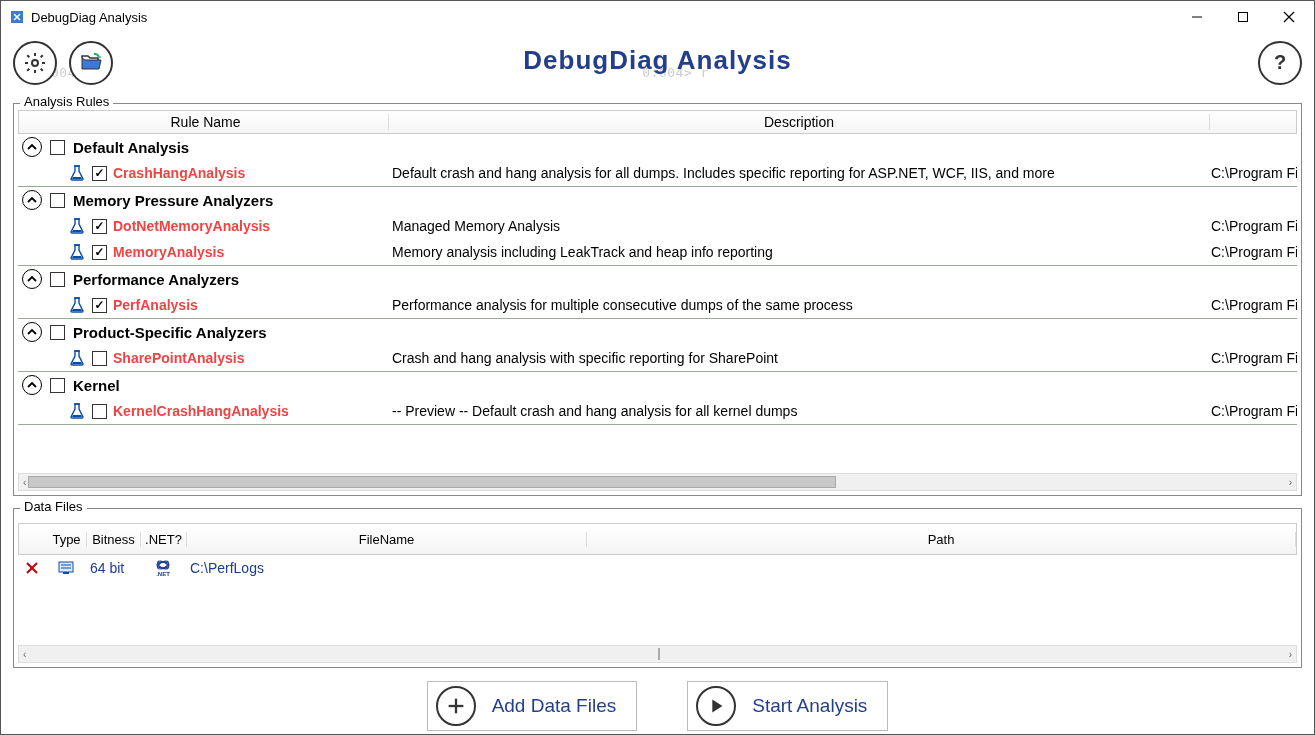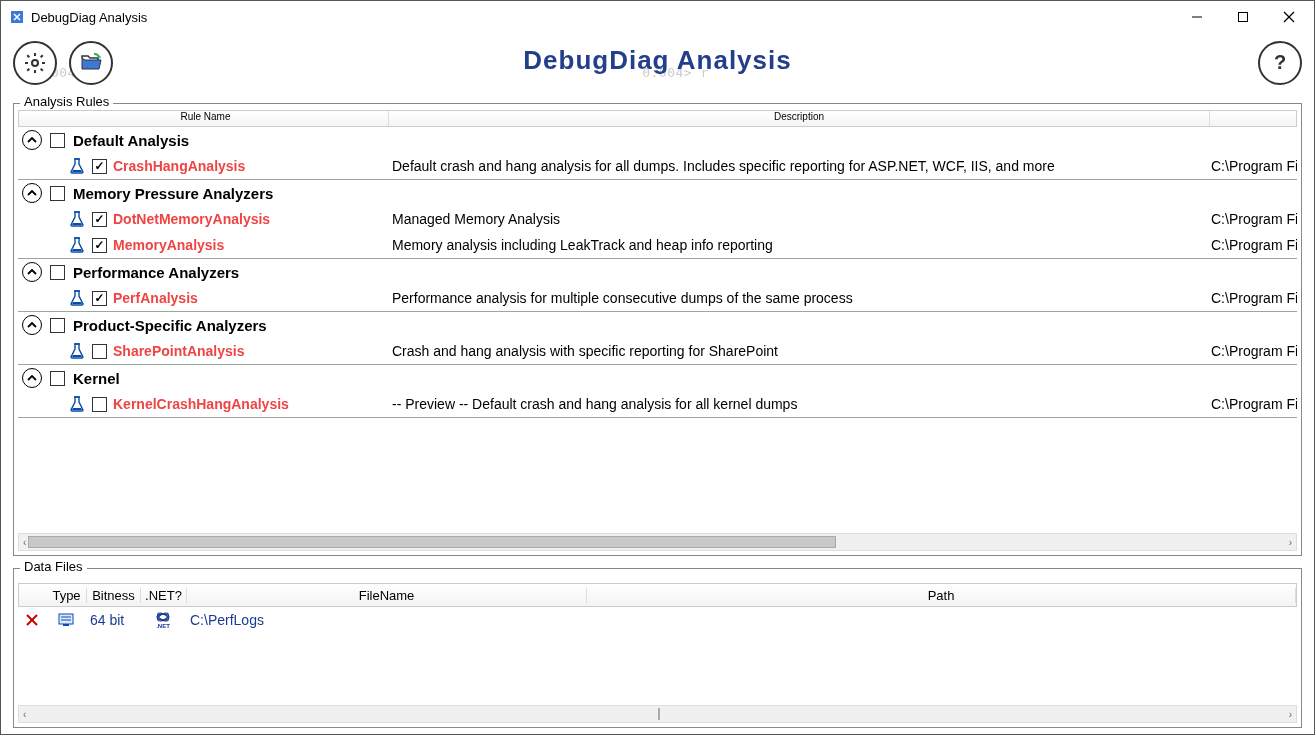--- a/index.html
+++ b/index.html
@@ -25,21 +25,21 @@
   .circle-btn svg { width:24px; height:24px; }
   
   
   .section { border:1px solid #888; margin:6px 12px; padding: 6px 4px 4px 4px; position:relative; flex-shrink:0;}
   .section.rules { flex:1; min-height:0; display:flex; flex-direction:column; margin-top:10px;}
   .section.files { height:160px; display:flex; flex-direction:column;}
   .section-legend { position:absolute; top:-10px; left:6px; background:#fff; padding:0 4px; font-size:13px;}
   
   
   .rules-container { display:flex; flex-direction:column; flex:1; min-height:0;}
-  .rules-header-row { display:flex; border:1px solid #ccc; background: linear-gradient(#fff,#f4f4f4); height:17px; font-size:10px;}
+  .rules-header-row { display:flex; border:1px solid #ccc; background: linear-gradient(#fff,#f4f4f4); height:24px; align-items:center; font-size:14px;}
   .rule-col-name { width:370px; border-right:1px solid #ddd; text-align:center; padding-left:4px;}
   .rule-col-desc { flex:1; text-align:center; border-right:1px solid #ddd;}
   .rule-col-path { width:86px; text-align:left; padding-left:4px;}
   
   .rules-body { flex:1; overflow:hidden; }
   .rule-group-head { display:flex; align-items:center; height:26px; gap:8px; padding-left:4px; cursor:default;}
   .collapse-btn { width:20px; height:20px; border:1.5px solid #000; border-radius:50%; display:flex; align-items:center; justify-content:center; flex-shrink:0;}
   .group-name { font-weight:700; font-size:15px;}
   .rule-row { display:flex; align-items:center; height:26px; font-size:14px; }
   .rule-name-cell { width:370px; display:flex; align-items:center; gap:6px; padding-left:50px;}
@@ -51,21 +51,21 @@
   .flask-icon {width:18px; height:18px; display:inline-flex; align-items:center; justify-content:center;}
   
   .checkbox { width:15px; height:15px; border:1px solid #333; display:inline-flex; align-items:center; justify-content:center; flex-shrink:0; background:#fff;}
   .checkbox.checked::after { content:"✓"; font-size:12px; line-height:1; font-weight:bold;}
   
   .hscroll { height:18px; background:#f0f0f0; border:1px solid #ddd; margin-top:4px; display:flex; align-items:center; justify-content:space-between; padding:0 4px; font-size:10px; color:#666;}
   .hscroll .thumb { height:12px; background:#c8c8c8; border:1px solid #aaa; flex:0 0 64%; margin-left:2px;}
   .hscroll .track { display:flex; align-items:center; flex:1; gap:0; height:14px;}
   
   
-  .files-header-row { display:flex; border:1px solid #ccc; background:linear-gradient(#fff,#f4f4f4); height:24px; align-items:center; font-size:13px; margin-top:8px;}
+  .files-header-row { display:flex; border:1px solid #ccc; background:linear-gradient(#fff,#f4f4f4); height:32px; align-items:center; font-size:13px; margin-top:8px;}
   .fcol { border-right:1px solid #ddd; text-align:center; padding:0 4px;}
   .fcol-del { width:28px;}
   .fcol-type { width:40px;}
   .fcol-bit { width:54px;}
   .fcol-net { width:46px;}
   .fcol-file { width:400px;}
   .fcol-path { flex:1;}
   
   .file-row { display:flex; align-items:center; height:26px; font-size:14px;}
   .file-row .fcol { border-right:none; text-align:right; display:flex; align-items:center; justify-content:flex-start; gap:4px;}
@@ -349,13 +349,32 @@
       </div>
     <div class="files-hscroll">
       <span>‹</span>
       <div class="track">
           <div class="thumb2"></div>
         </div>
       <span>›</span>
     </div>
   </div>
 
+  <div class="bottom">
+    <div class="big-btn">
+      <div class="circ">
+          <svg width="22" height="22" viewBox="0 0 24 24">
+            <line x1="12" y1="4" x2="12" y2="20" stroke="#333" stroke-width="2.5"></line>
+            <line x1="4" y1="12" x2="20" y2="12" stroke="#333" stroke-width="2.5"></line>
+          </svg>
+        </div>
+      <span>Add Data Files</span>
+    </div>
+    <div class="big-btn">
+      <div class="circ">
+          <svg width="22" height="22" viewBox="0 0 24 24">
+            <polygon points="8,5 8,19 19,12" fill="#333"></polygon>
+          </svg>
+        </div>
+      <span>Start Analysis</span>
+    </div>
+  </div>
 </div>
 
 </body></html>

